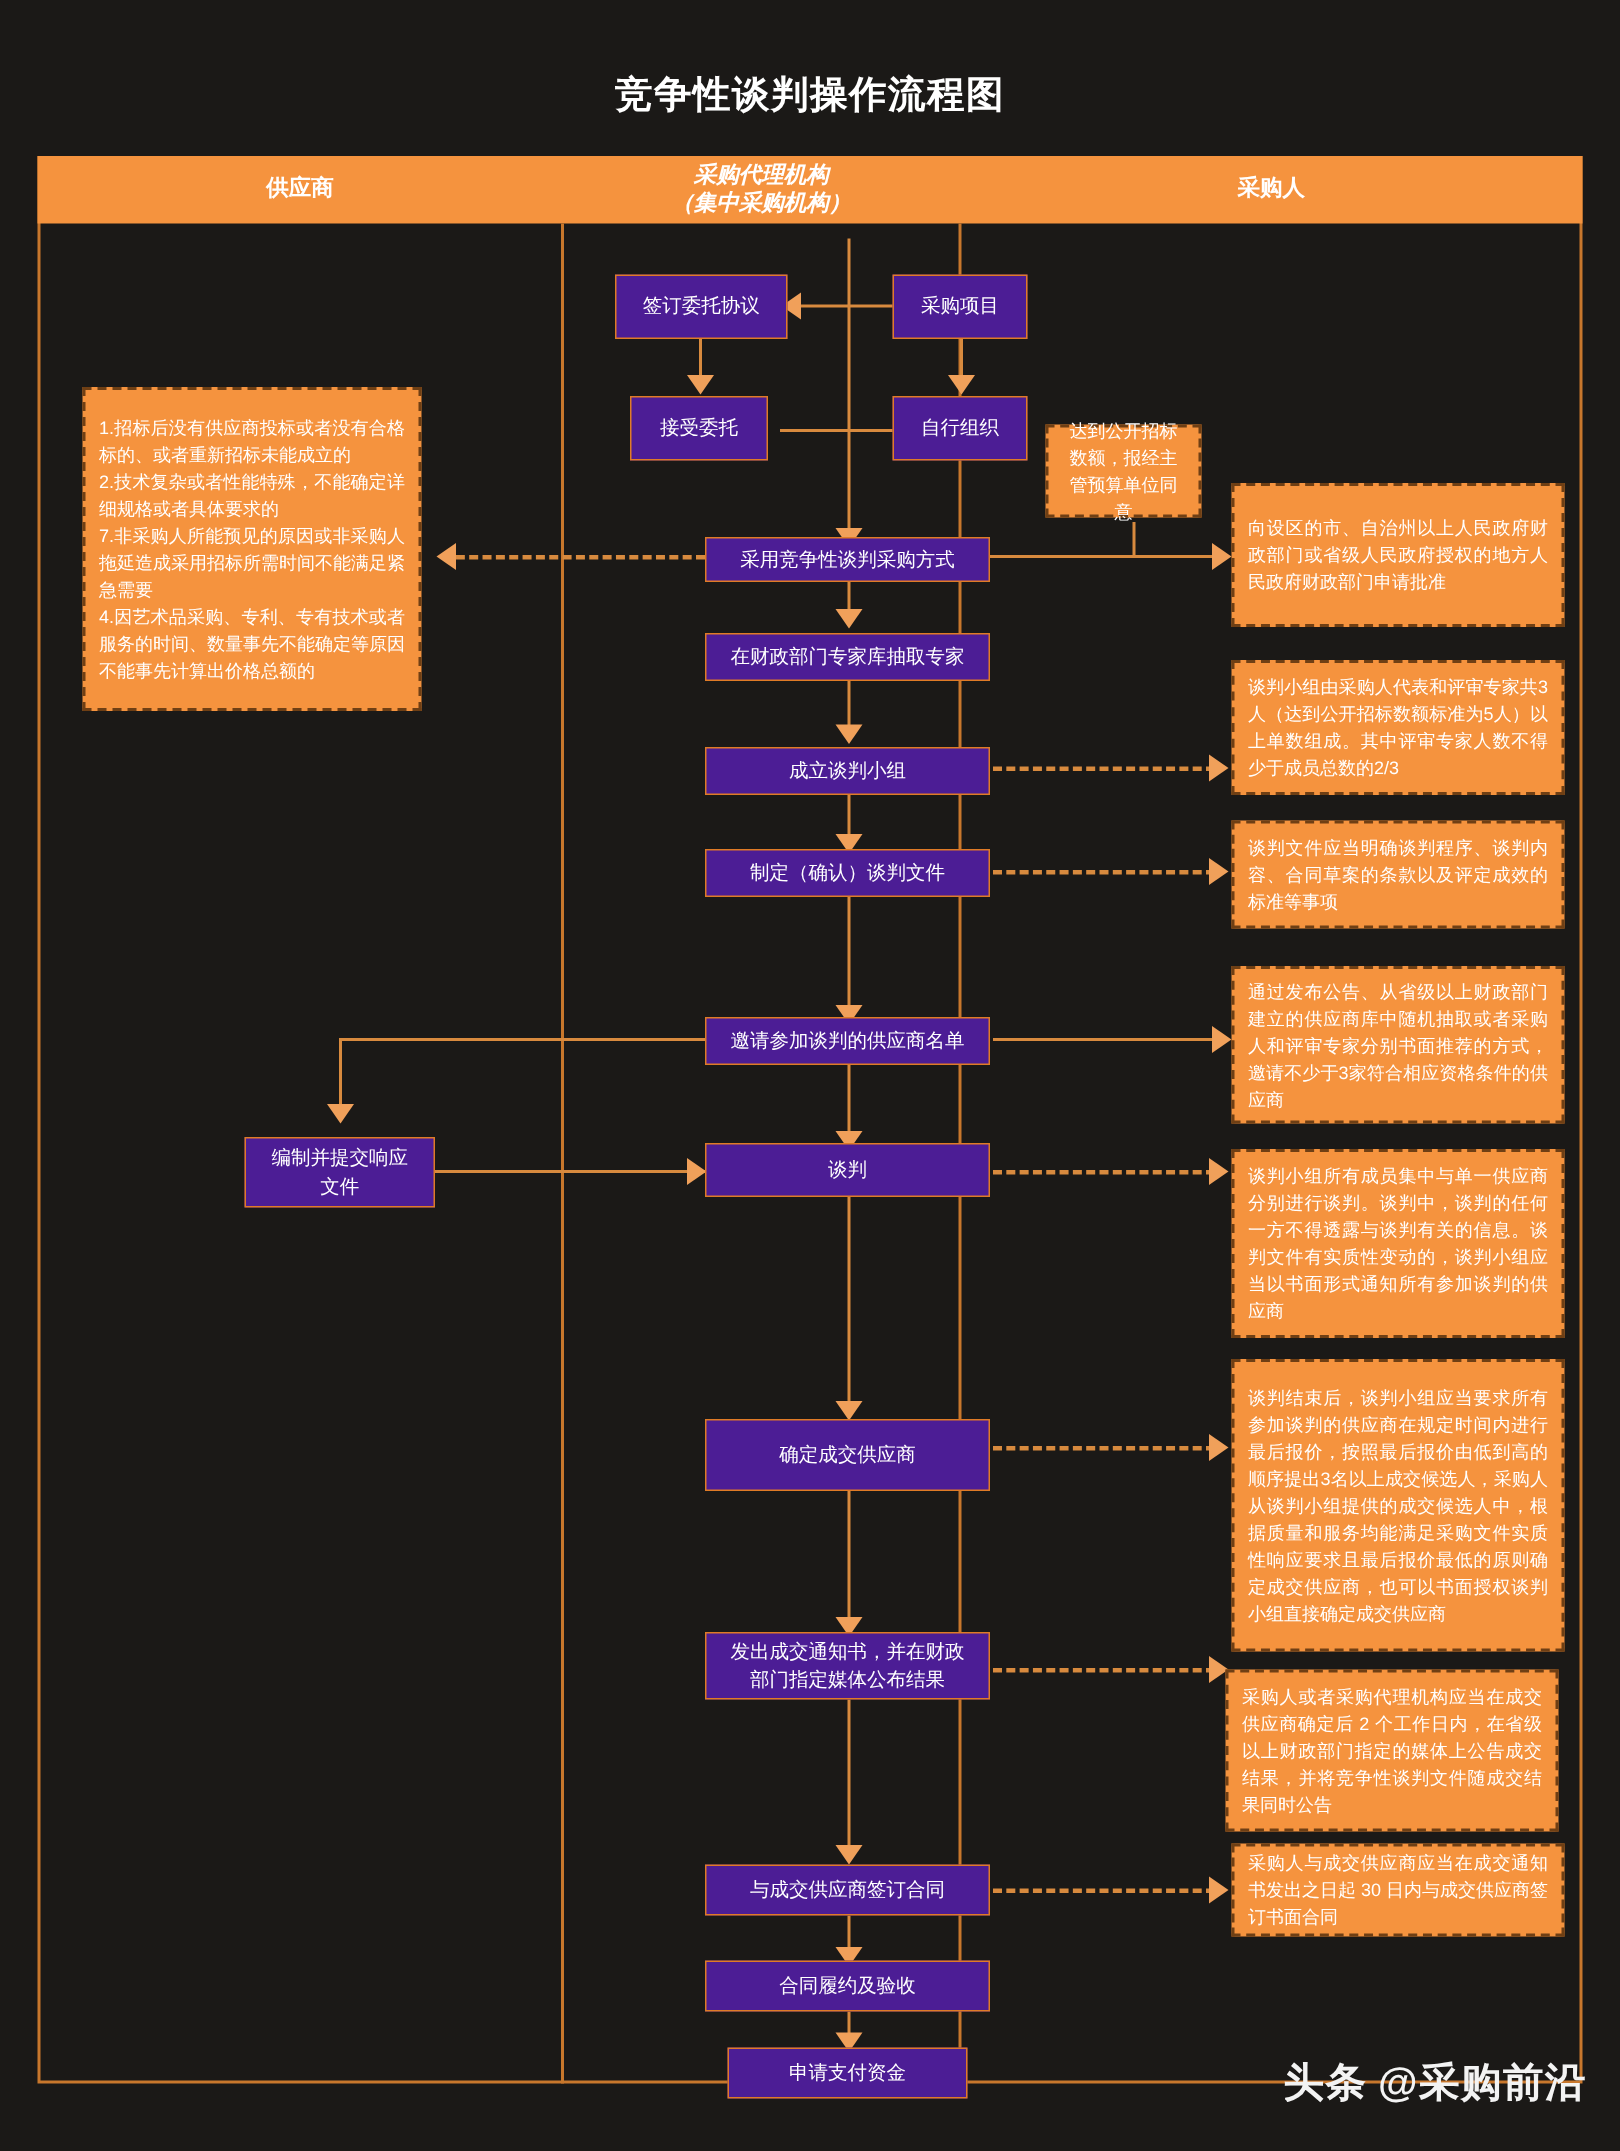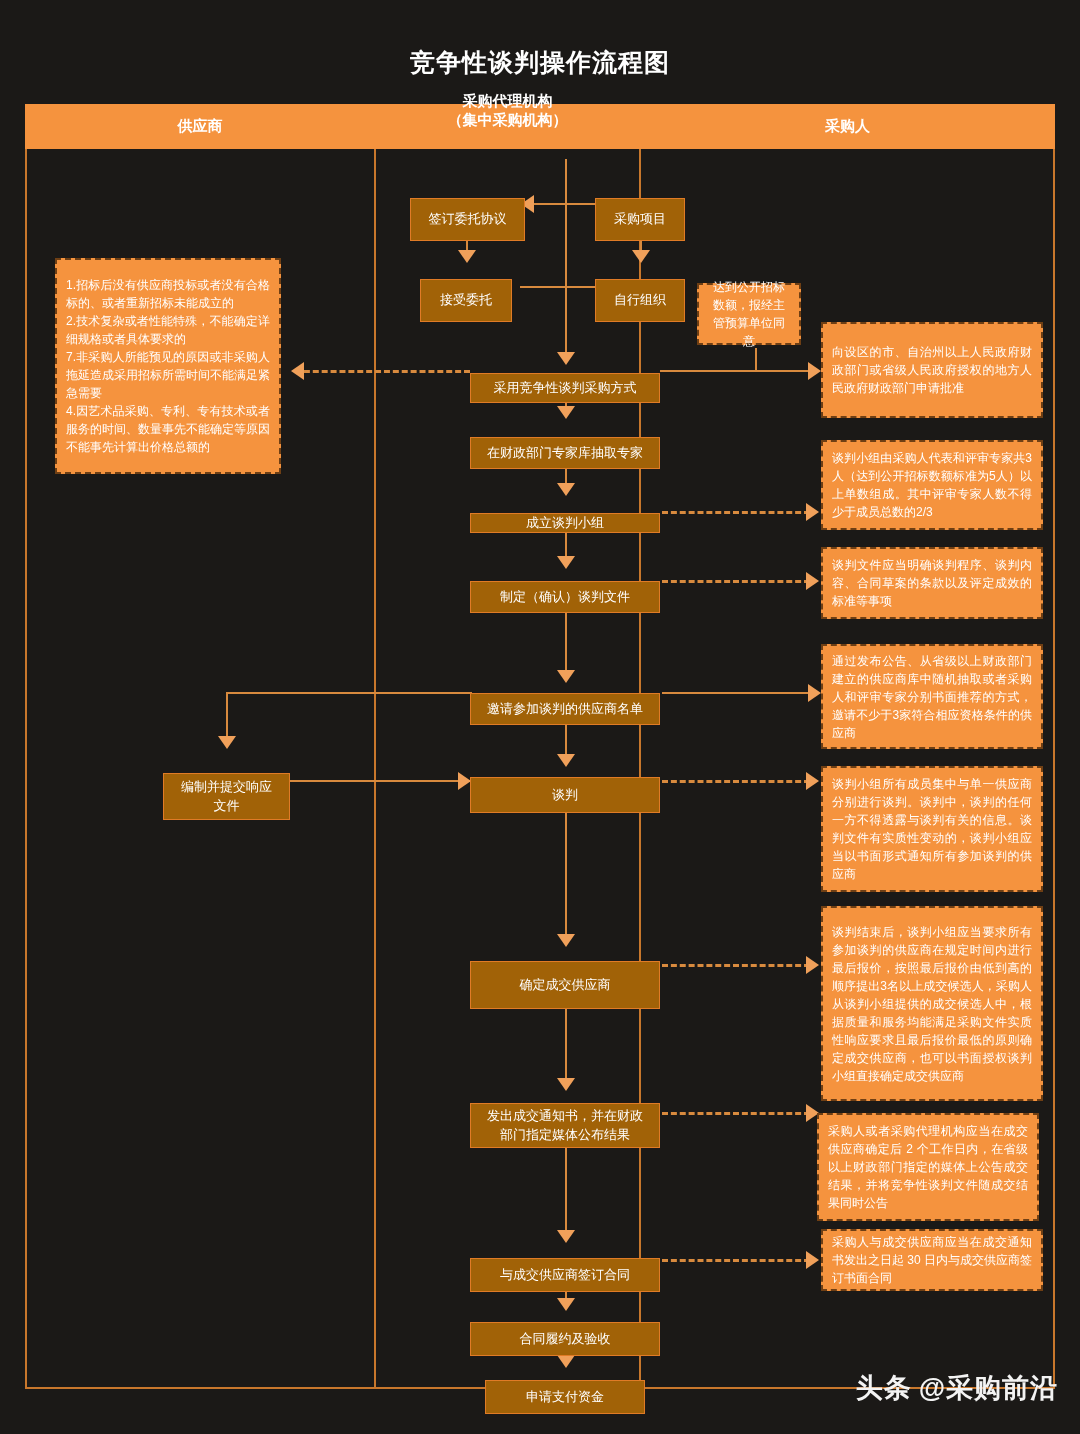--- a/index.html
+++ b/index.html
@@ -45,42 +45,41 @@
     height:45px;
     display:flex;
     align-items:center;
     justify-content:center;
     color:#ffffff;
     font-size:15px;
     font-weight:bold;
     text-align:center;
     line-height:1.25;
   }
-  .col-header.two-line{ top:84px; height:53px;}
+  .col-header.two-line{ top:100px; height:53px;font-style:italic;}
   
   .lane-div{
     position:absolute;
     width:2px;
     background:#c8772c;
   }
   
   .box{
     position:absolute;
-    background:#a16207;
+    background:#4c1d95;
     border:1px solid #e07b26;
     box-sizing:border-box;
     display:flex;
     align-items:center;
     justify-content:center;
     text-align:center;
     color:#ffffff;
     font-size:13px;
     line-height:1.45;
     padding:4px 6px;
-    margin-top:15px;
   }
   .note{
     position:absolute;
     background:#f5933e;
     border:2px dashed #6f3f14;
     box-sizing:border-box;
     display:flex;
     align-items:center;
     color:#ffffff;
     font-size:12px;
@@ -221,21 +220,21 @@
   <div class="box" style="left:595px;top:183px;width:90px;height:43px;">采购项目</div>
 
   <div class="box" style="left:420px;top:264px;width:92px;height:43px;">接受委托</div>
 
   <div class="box" style="left:595px;top:264px;width:90px;height:43px;">自行组织</div>
 
   <div class="box" style="left:470px;top:358px;width:190px;height:30px;">采用竞争性谈判采购方式</div>
 
   <div class="box" style="left:470px;top:422px;width:190px;height:32px;">在财政部门专家库抽取专家</div>
 
-  <div class="box" style="left:470px;top:498px;width:190px;height:20px;">成立谈判小组</div>
+  <div class="box" style="left:470px;top:498px;width:190px;height:32px;">成立谈判小组</div>
 
   <div class="box" style="left:470px;top:566px;width:190px;height:32px;">制定（确认）谈判文件</div>
 
   <div class="box" style="left:470px;top:678px;width:190px;height:32px;">邀请参加谈判的供应商名单</div>
 
   <div class="box" style="left:163px;top:758px;width:127px;height:47px;white-space:pre-line;">编制并提交响应
 文件</div>
 
   <div class="box" style="left:470px;top:762px;width:190px;height:36px;">谈判</div>
 

